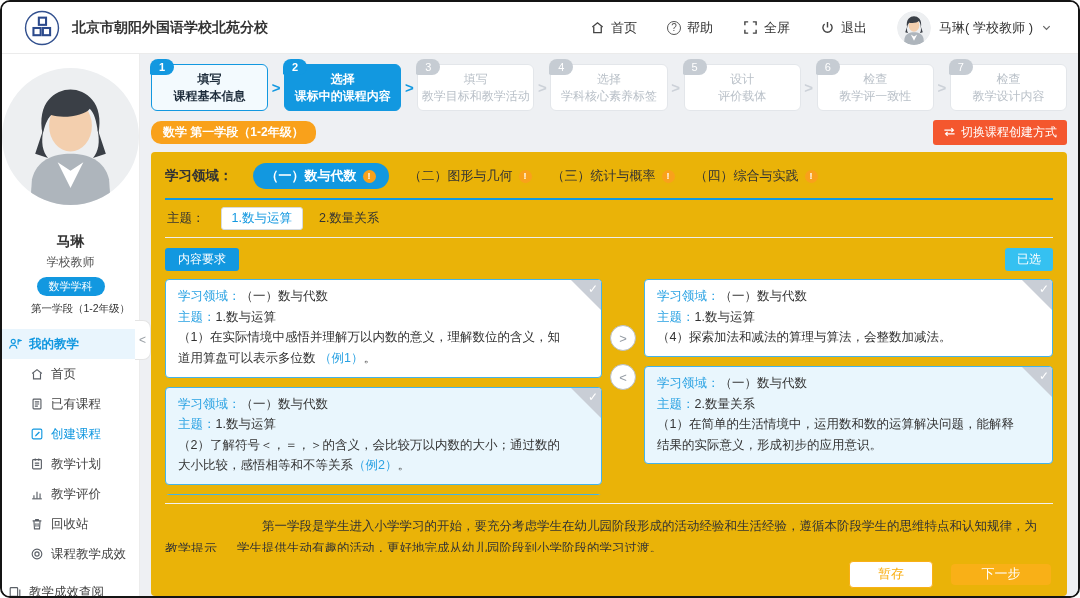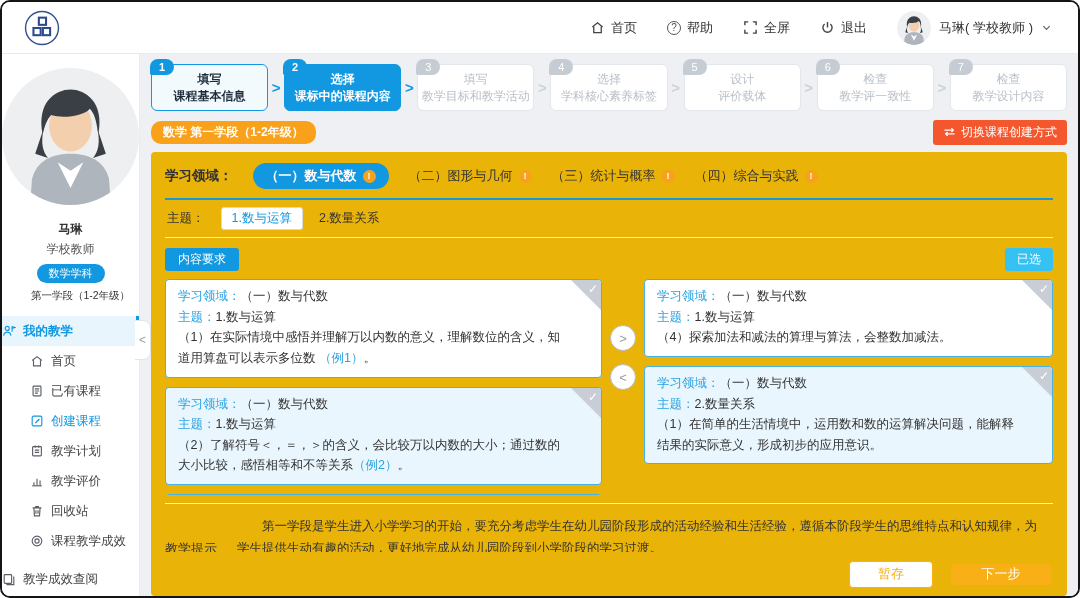--- a/index.html
+++ b/index.html
@@ -24,30 +24,30 @@
   .chev-dn { width:11px; height:11px; color:#666; }
 
   
   .bodyrow { flex:1; display:flex; position:relative; min-height:0; }
 
   
   aside { flex:0 0 138px; width:138px; background:#fff; border-right:1px solid #ececec;
           display:flex; flex-direction:column; overflow:hidden; }
   .profile { text-align:center; padding-top:14px; }
   .avatar-lg { width:70px; height:70px; border-radius:50%; overflow:hidden; margin:0 auto; }
-  .p-name { font-size:12px; font-weight:bold; color:#333; margin-top:12px; }
+  .p-name { font-size:14px; font-weight:bold; color:#333; margin-top:24px; }
   .p-role { font-size:12px; color:#555; margin-top:3px; }
   .p-badge { display:inline-block; background:#1298e0; color:#fff; font-size:11px;
              padding:2px 12px; border-radius:10px; margin-top:6px; }
   .p-stage { font-size:10.5px; color:#333; margin-top:6px;margin-left:20px; }
   .menu { margin-top:13px; font-size:12.5px; color:#444; }
   .mi { display:flex; align-items:center; gap:7px; height:30px; padding-left:28px; cursor:pointer;
         position:relative; white-space:nowrap; }
   .mi svg { width:14px; height:14px; flex:0 0 14px; color:#5a5f66; }
-  .mi.section { padding-left:0; }
+  .mi.section { padding-left:6px; }
   .mi.active-section { background:#e9f5fd; color:#1298e0; font-weight:bold; }
   .mi.active-section svg { color:#1298e0; }
   .mi.active-section::after { content:""; position:absolute; right:0; top:0; bottom:0; width:3px; background:#1298e0; }
   .mi.active-item { color:#1298e0; }
   .mi.active-item svg { color:#1298e0; }
   .mi.gap-top { margin-top:8px; }
 
   .collapse-tab { position:absolute; left:133px; top:266px; width:16px; height:40px; background:#fff;
                   border:1px solid #e4e4e4; border-left:none; border-radius:0 8px 8px 0;
                   display:flex; align-items:center; justify-content:center; color:#9aa0a6;
@@ -143,20 +143,21 @@
       <span class="logo">
         <svg viewBox="0 0 40 40">
             <circle cx="20" cy="20" r="18.3" fill="none" stroke="#33518f" stroke-width="1.6"></circle>
             <g fill="none" stroke="#2c4a8c" stroke-width="2.3">
               <rect x="16.5" y="8.5" width="8" height="8"></rect>
               <rect x="10.5" y="20" width="8" height="8"></rect>
               <rect x="21" y="20" width="8" height="8"></rect>
             </g>
           </svg>
       </span>
+      <span class="school">北京市朝阳外国语学校北苑分校</span>
     </div>
     <div class="hdr-right">
       <span class="navitem">
         <svg viewBox="0 0 16 16" fill="none" stroke="currentColor" stroke-width="1.4">
             <path d="M2.5 7.5 8 3l5.5 4.5"></path>
             <path d="M4 7v6.5h8V7"></path>
           </svg>
         <span>首页</span>
       </span>
       <span class="navitem">

